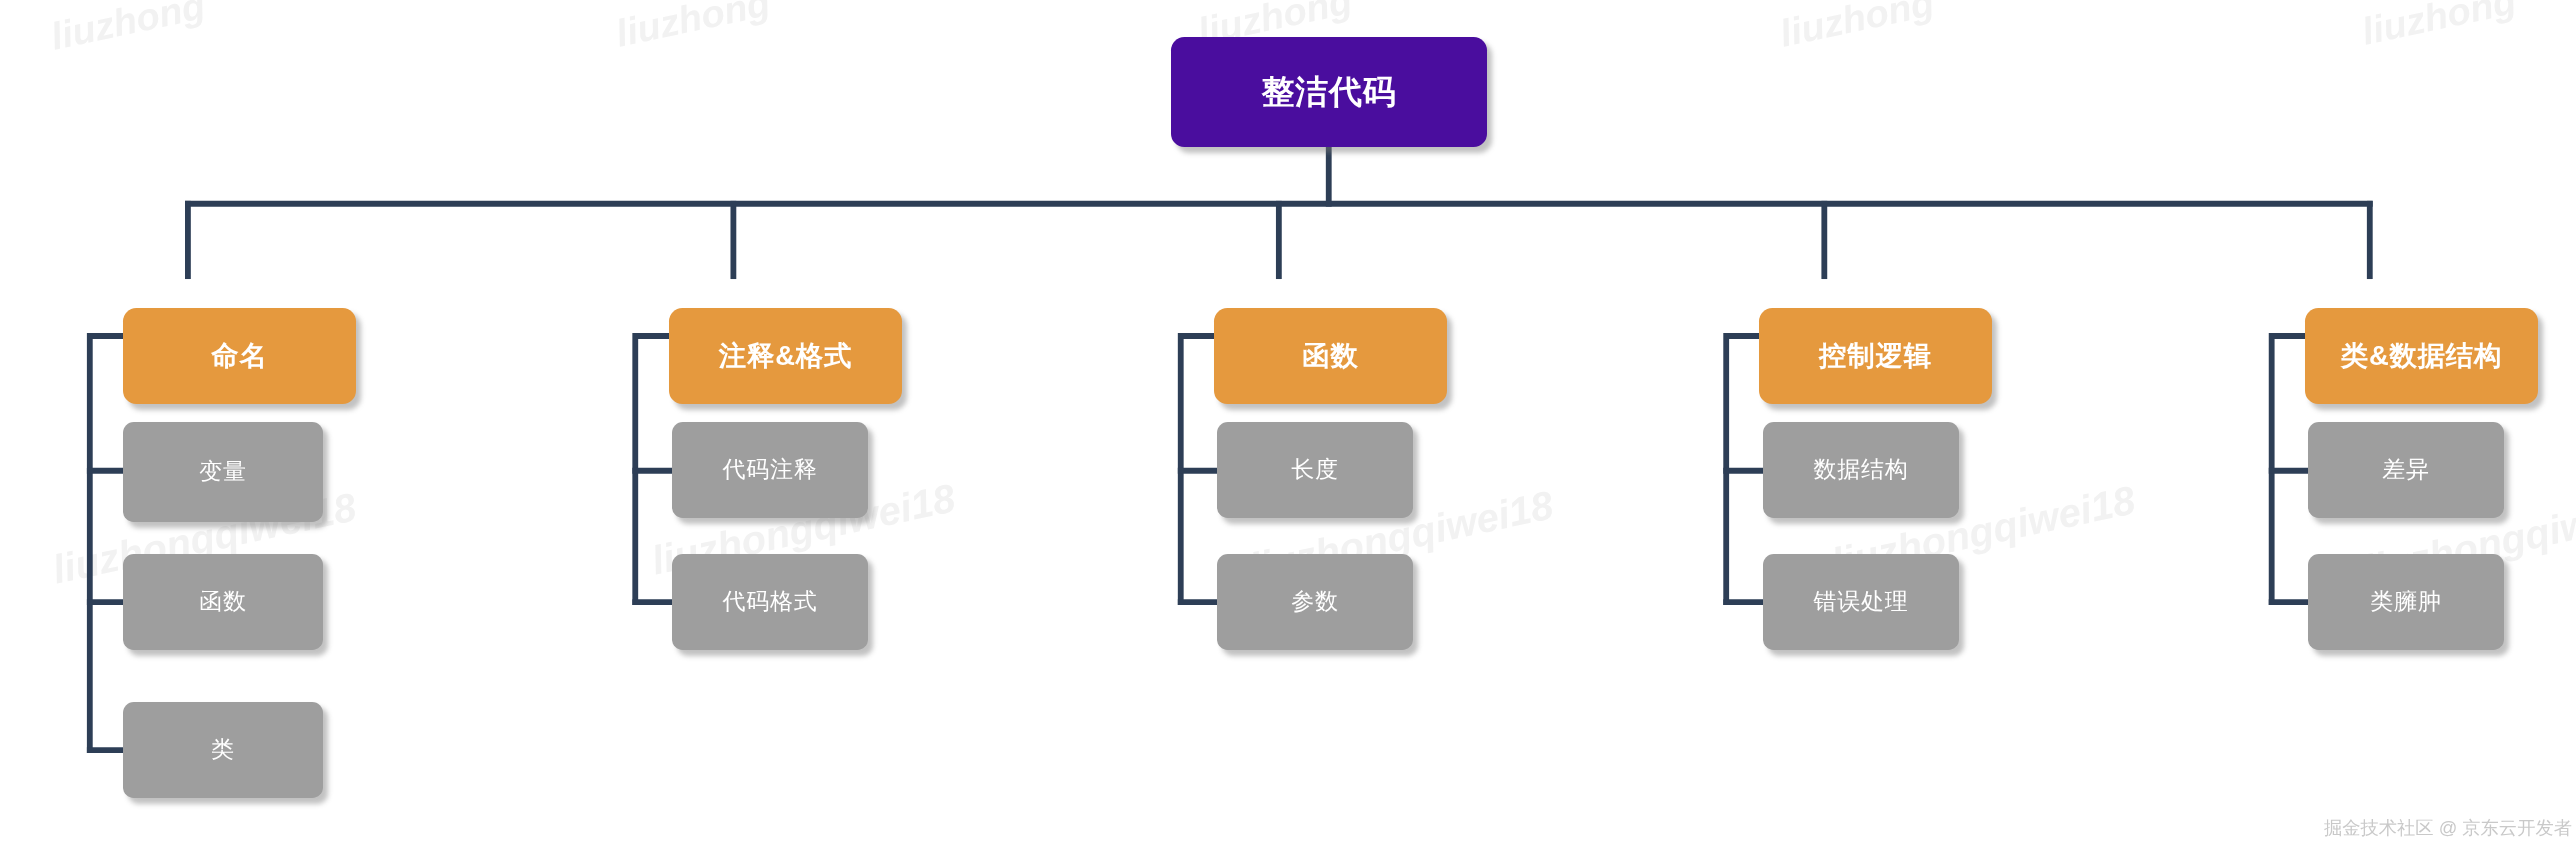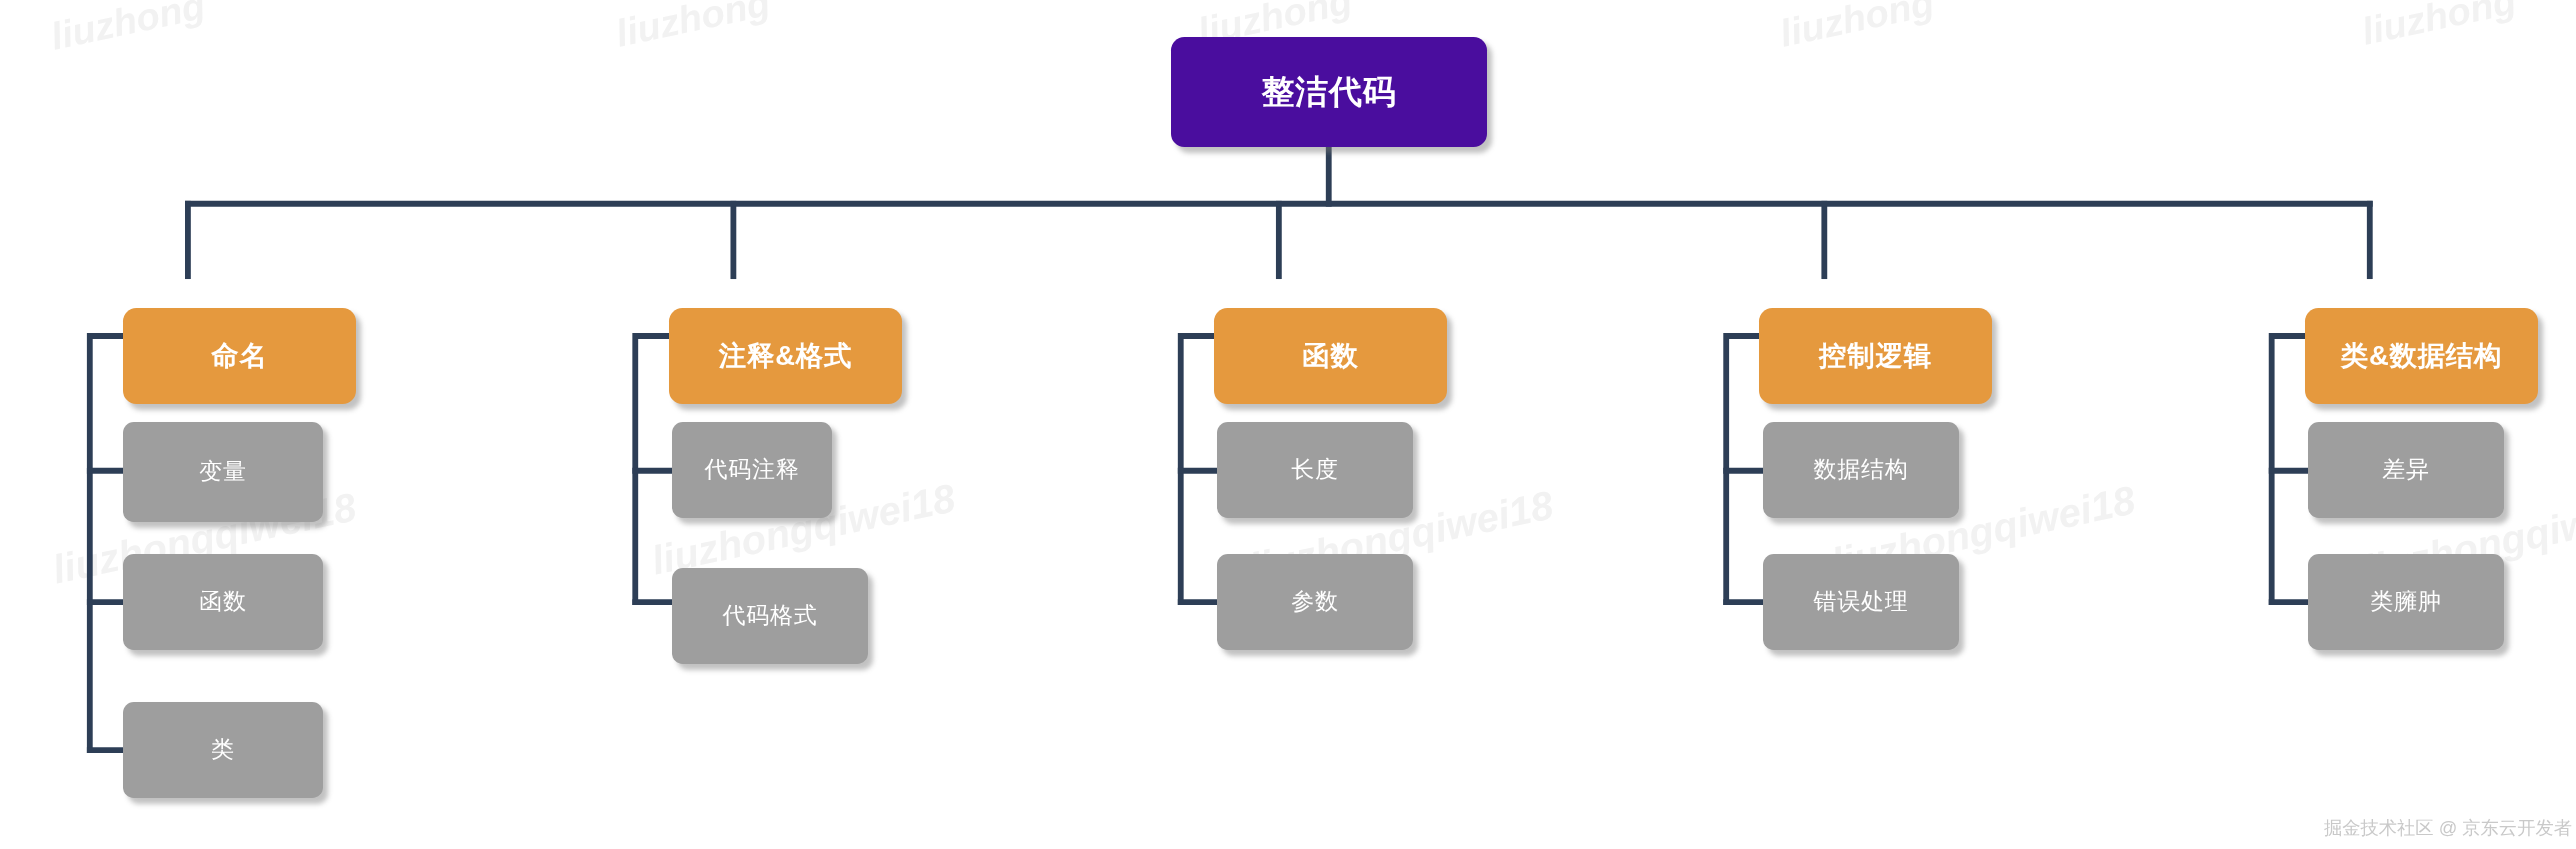--- a/index.html
+++ b/index.html
@@ -151,24 +151,24 @@
       </div>
       <div class="node leaf" style="left: 123px; top: 554px; width: 200px; height: 96px;">
         <span>函数</span>
       </div>
       <div class="node leaf" style="left: 123px; top: 702px; width: 200px; height: 96px;">
         <span>类</span>
       </div>
       <div class="node branch" style="left: 669px; top: 276px; width: 233px; height: 96px;">
         <span>注释&amp;格式</span>
       </div>
-      <div class="node leaf" style="left: 672px; top: 422px; width: 160px; height: 96px; text-align: right;">
+      <div class="node leaf" style="left: 672px; top: 422px; width: 196px; height: 96px; text-align: right;">
         <span>代码注释</span>
       </div>
-      <div class="node leaf" style="left: 672px; top: 568px; width: 196px; height: 96px;">
+      <div class="node leaf" style="left: 672px; top: 554px; width: 196px; height: 96px;">
         <span>代码格式</span>
       </div>
       <div class="node branch" style="left: 1214px; top: 276px; width: 233px; height: 96px;">
         <span>函数</span>
       </div>
       <div class="node leaf" style="left: 1217px; top: 422px; width: 196px; height: 96px;">
         <span>长度</span>
       </div>
       <div class="node leaf" style="left: 1217px; top: 554px; width: 196px; height: 96px;">
         <span>参数</span>

